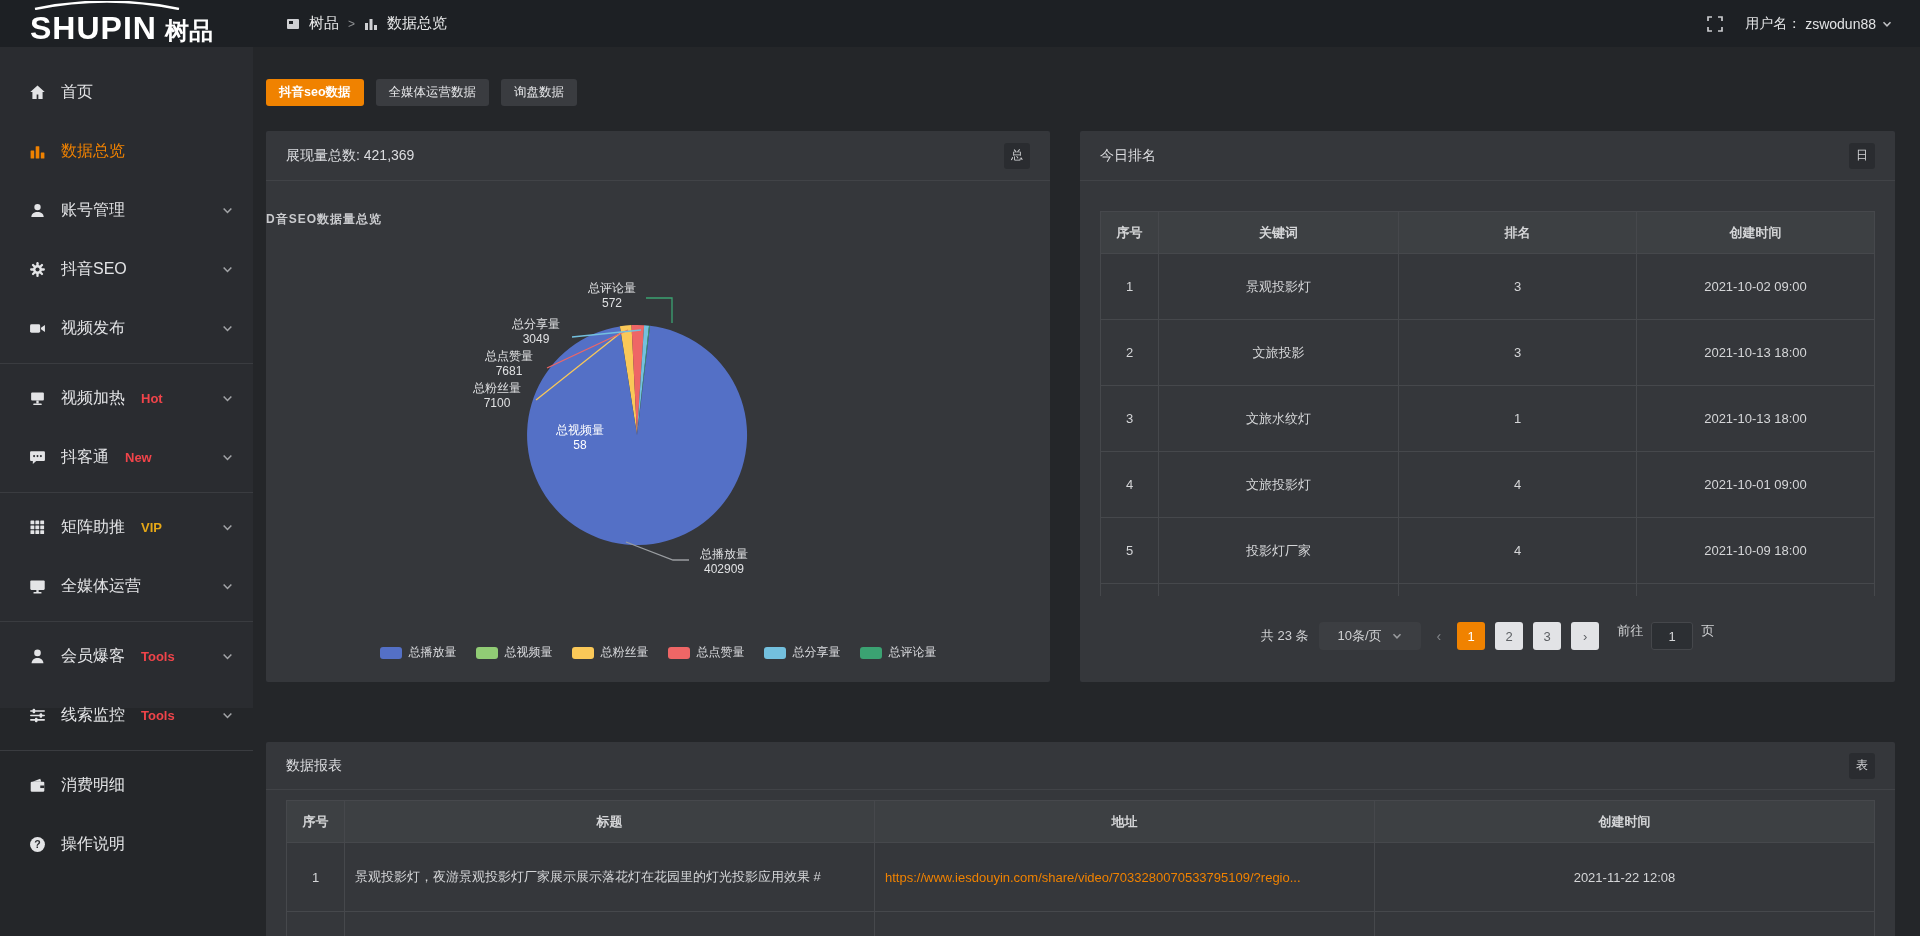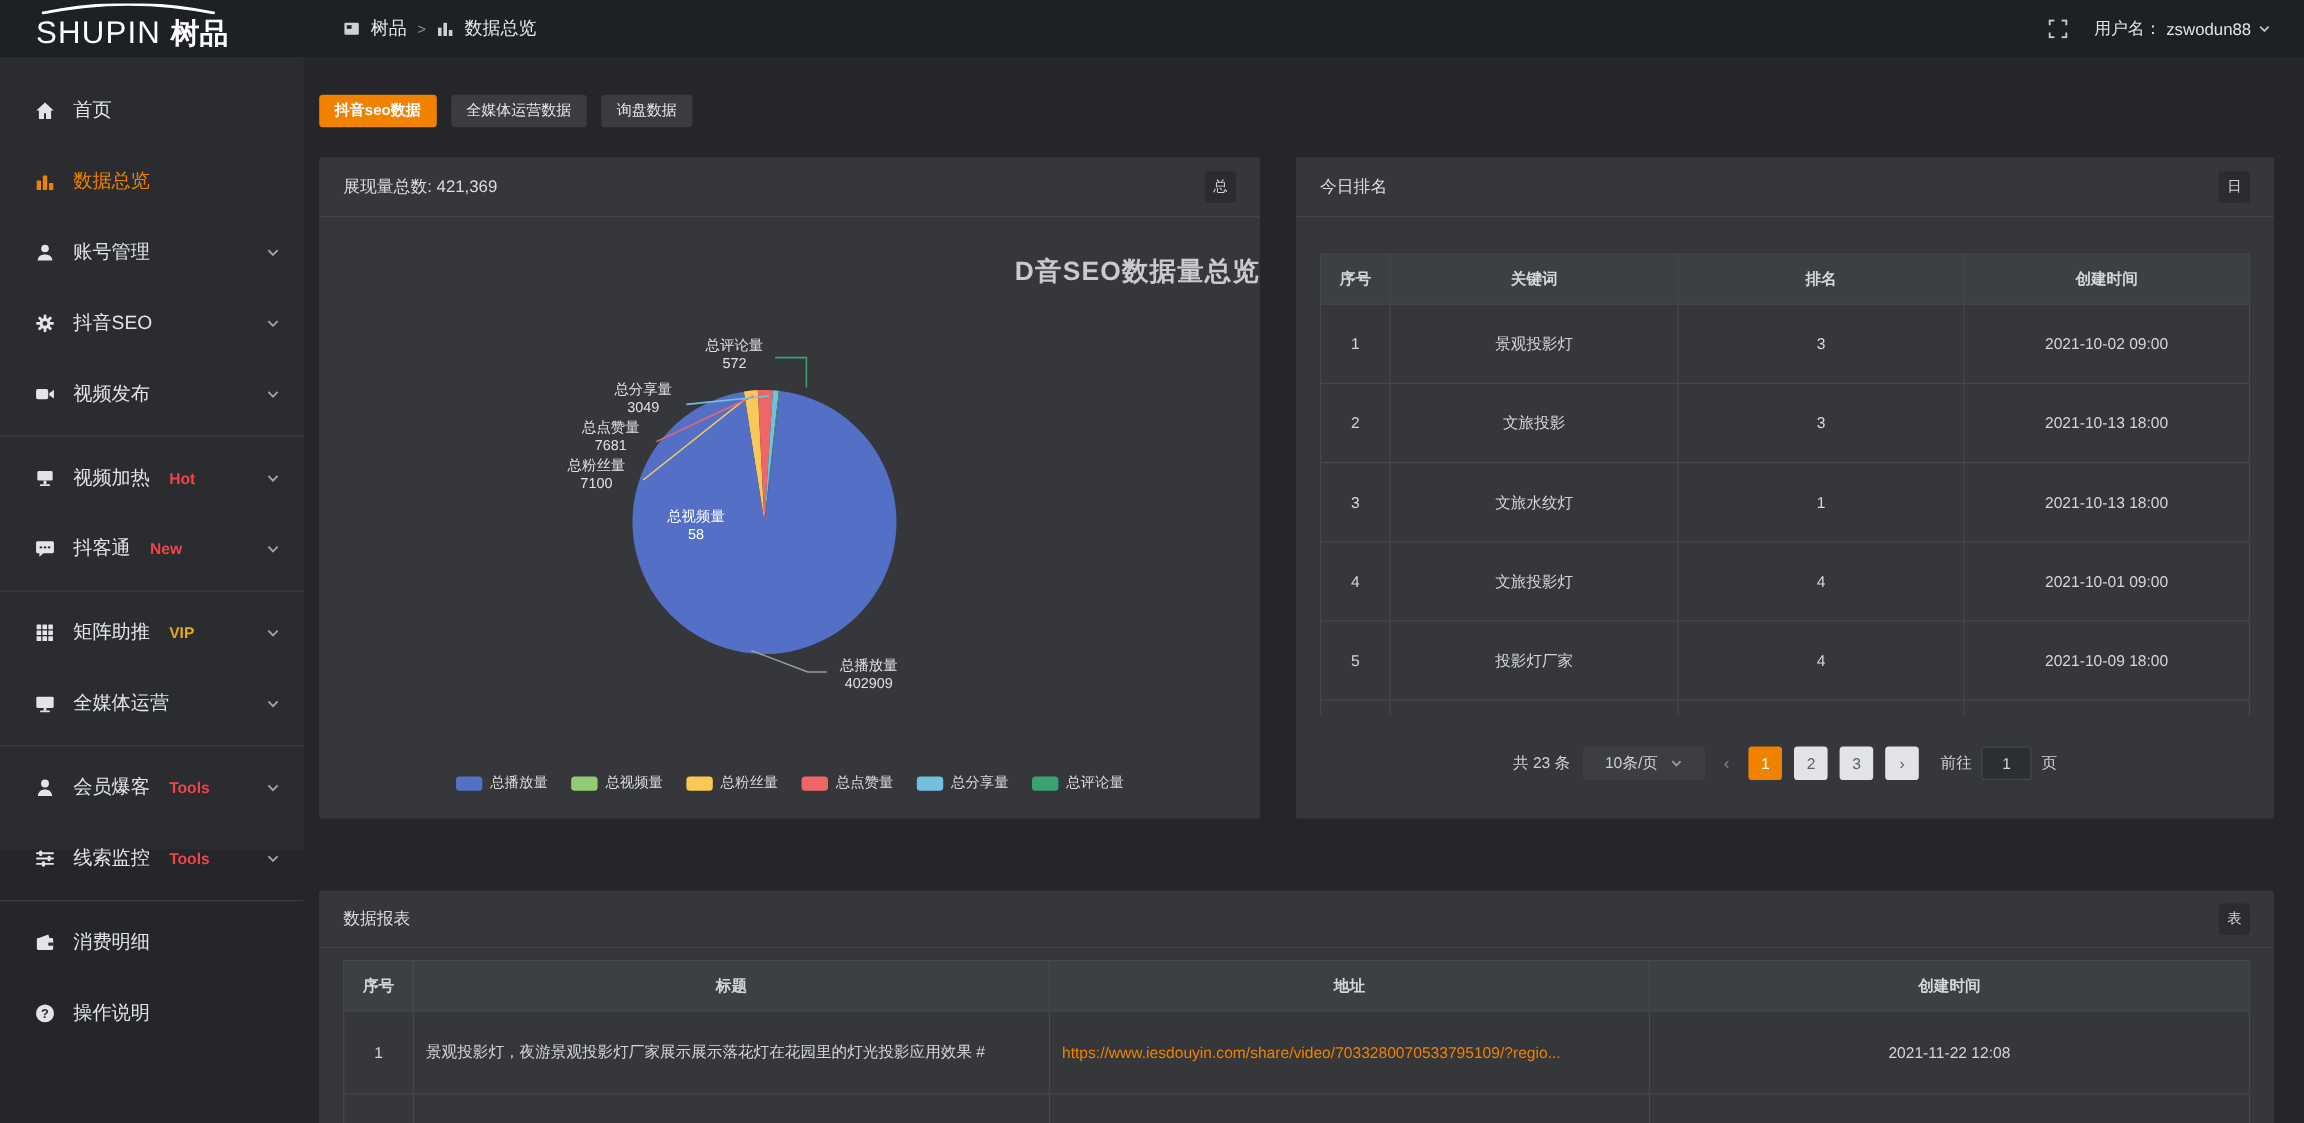--- a/index.html
+++ b/index.html
@@ -5,21 +5,21 @@
   * { margin:0; padding:0; box-sizing:border-box; }
   html,body { width:1920px; height:936px; overflow:hidden; background:#242629;
     font-family:"Liberation Sans","DejaVu Sans",sans-serif; color:#d7d8da; }
 
   
   .header { position:fixed; top:0; left:0; width:1920px; height:47px; background:#1d2024;
     display:flex; align-items:center; z-index:20; }
   .logo { width:253px; padding-left:30px; display:flex; flex-direction:column; cursor:pointer; }
   .logo-arc { width:150px; height:9px; margin-left:2px; }
   .logo-line { display:flex; align-items:baseline; color:#fff; }
-  .logo-en { font-size:26px; font-weight:normal; letter-spacing:1px; }
+  .logo-en { font-size:32px; font-weight:bold; letter-spacing:1px; }
   .logo-cn { font-size:24px; font-weight:bold; margin-left:8px; }
   .breadcrumb { display:flex; align-items:center; gap:9px; font-size:15px; color:#e8e9ea; margin-left:33px; }
   .bc-ico { width:14px; height:14px; color:#cfd0d3; display:inline-flex; }
   .bc-sep { color:#8e9093; font-size:12px; }
   .header-right { margin-left:auto; display:flex; align-items:center; gap:22px; padding-right:28px; font-size:14px; color:#e2e3e5; }
   .fs-ico { width:16px; height:16px; color:#c9cacd; cursor:pointer; }
   .user-box { display:flex; align-items:center; gap:4px; cursor:pointer; }
   .chev { width:10px; height:10px; display:inline-flex; color:#bfc0c3; margin-left:2px; }
 
   
@@ -44,21 +44,21 @@
   
   .panels-row { display:flex; gap:30px; margin-top:25px; }
   .panel { background:#35373b; border-radius:2px; }
   .panel-header { height:50px; padding:0 20px; display:flex; align-items:center; justify-content:space-between;
     border-bottom:1px solid #414347; font-size:14px; color:#dcdde0; }
   .panel-badge { width:26px; height:26px; border-radius:3px; background:#2a2c30; color:#d3d4d6;
     font-size:12px; border:none; cursor:pointer; font-family:inherit; }
 
   .chart-panel { width:784px; height:551px; }
   .chart-area { position:relative; height:500px; }
-  .chart-title { position:absolute; top:30px; width:100%; text-align:right; font-size:22px;
+  .chart-title { position:absolute; top:30px; width:100%; text-align:left; font-size:12px;
     font-weight:bold; color:#c9cacd; letter-spacing:1px; }
   .pie-svg { position:absolute; left:0; top:0; }
   .pie-label { position:absolute; transform:translateX(-50%); text-align:center; font-size:12px;
     line-height:15px; color:#e0e1e3; white-space:nowrap; }
   .legend { position:absolute; bottom:20px; width:100%; display:flex; justify-content:center; gap:19px; }
   .legend-item { display:flex; align-items:center; gap:7px; font-size:12px; color:#dcdde0; cursor:pointer; }
   .legend-swatch { width:22px; height:12px; border-radius:3px; }
 
   .ranking-panel { flex:1; height:551px; }
   .rk-body { margin:30px 20px 0; }
@@ -69,21 +69,21 @@
   .rk-body td { height:66px; }
   .pagination { margin-top:26px; display:flex; align-items:center; justify-content:center; gap:10px;
     font-size:13px; color:#d0d1d3; }
   .pg-select { height:28px; width:102px; background:#3c3e42; border-radius:4px; display:flex;
     align-items:center; justify-content:center; gap:8px; cursor:pointer; }
   .pg-select .chev { color:#9a9c9f; }
   .pg-prev { background:none; border:none; color:#84878b; font-size:14px; cursor:pointer; padding:0 6px; font-family:inherit; }
   .pg-num { min-width:28px; height:28px; border:none; border-radius:3px; background:#e2e3e6;
     color:#5c5f63; font-size:13px; cursor:pointer; font-family:inherit; }
   .pg-num.current { background:#f08200; color:#fff; }
-  .pg-goto { display:flex; align-items:center; gap:8px; margin-left:8px; }
+  .pg-goto { display:flex; gap:8px; margin-left:8px; }
   .pg-input { width:42px; height:28px; background:#2c2f33; border:1px solid #45474b; border-radius:3px;
     color:#d5d6d8; text-align:center; font-size:13px; font-family:inherit; }
 
   .report-panel { margin-top:60px; height:400px; }
   .rp-body { margin:10px 20px 0; }
   .rp-body td { height:69px; }
   td.cell-left { text-align:left; padding:0 10px; white-space:nowrap; overflow:hidden; text-overflow:ellipsis; }
   .link { color:#f08200; cursor:pointer; }
   svg { display:block; width:100%; height:100%; }
 </style>

